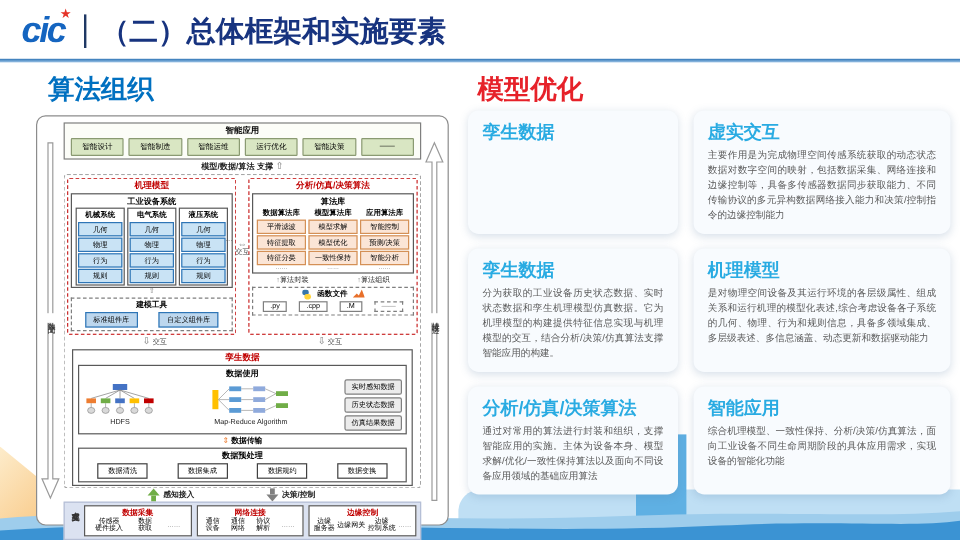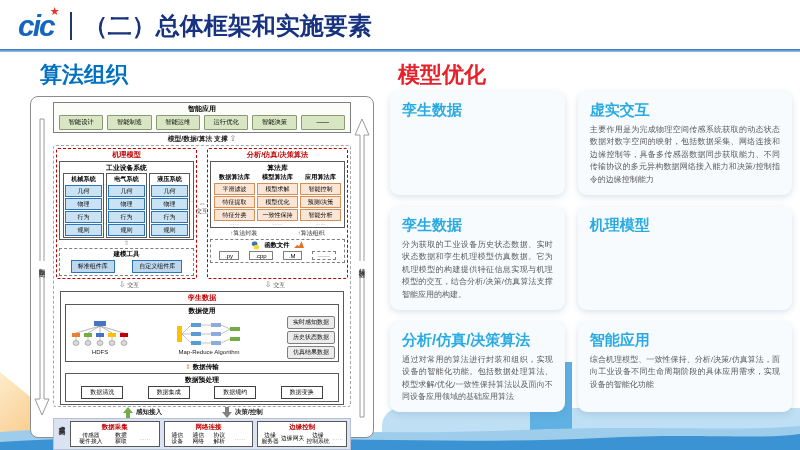--- a/index.html
+++ b/index.html
@@ -409,24 +409,25 @@
     <div class="card">
       <div class="c-ttl">虚实交互</div>
       <div class="c-body">主要作用是为完成物理空间传感系统获取的动态状态数据对数字空间的映射，包括数据采集、网络连接和边缘控制等，具备多传感器数据同步获取能力、不同传输协议的多元异构数据网络接入能力和决策/控制指令的边缘控制能力</div>
     </div>
     <div class="card">
       <div class="c-ttl">孪生数据</div>
       <div class="c-body">分为获取的工业设备历史状态数据、实时状态数据和孪生机理模型仿真数据。它为机理模型的构建提供特征信息实现与机理模型的交互，结合分析/决策/仿真算法支撑智能应用的构建。</div>
     </div>
     <div class="card">
       <div class="c-ttl">机理模型</div>
+      <div class="c-body">是对物理空间设备及其运行环境的各层级属性、组成关系和运行机理的模型化表述,综合考虑设备各子系统的几何、物理、行为和规则信息，具备多领域集成、多层级表述、多信息涵盖、动态更新和数据驱动能力</div>
     </div>
     <div class="card">
       <div class="c-ttl">分析/仿真/决策算法</div>
-      <div class="c-body">通过对常用的算法进行封装和组织，实现设备的智能化功能。包括数据处理算法、模型求解/优化/一致性保持算法以及面向不同设备应用领域的基础应用算法</div>
+      <div class="c-body">通过对常用的算法进行封装和组织，支撑智能应用的实施。主体为设备本身、模型求解/优化/一致性保持算法以及面向不同设备应用领域的基础应用算法</div>
     </div>
     <div class="card">
       <div class="c-ttl">智能应用</div>
       <div class="c-body">综合机理模型、一致性保持、分析/决策/仿真算法，面向工业设备不同生命周期阶段的具体应用需求，实现设备的智能化功能</div>
     </div>
   </div>
 
 </div>
 
 </body></html>

